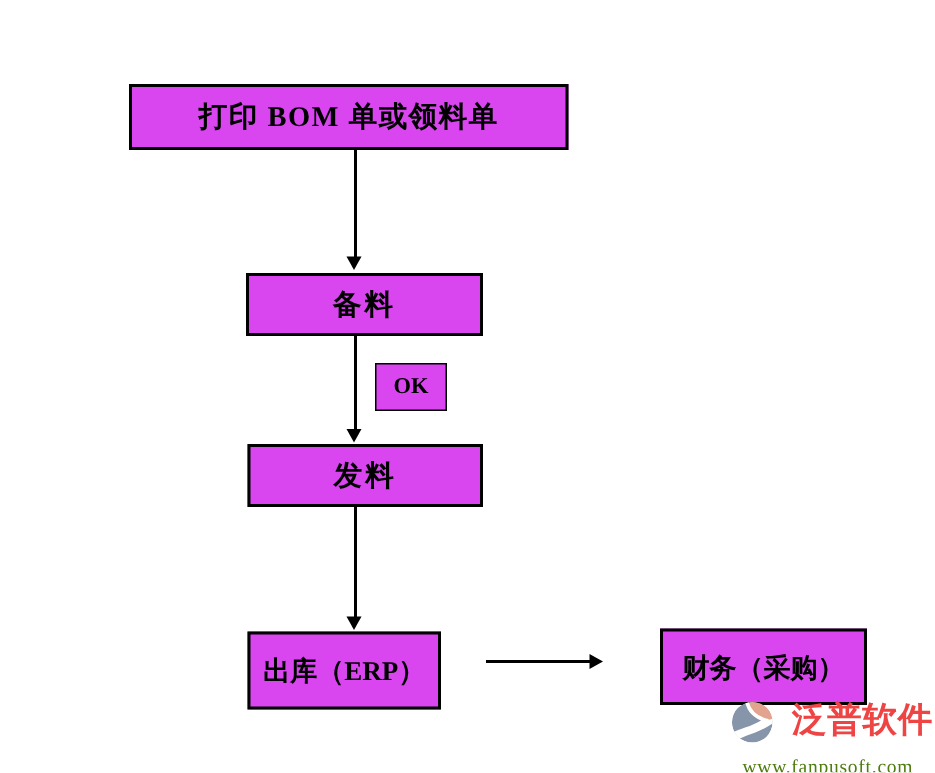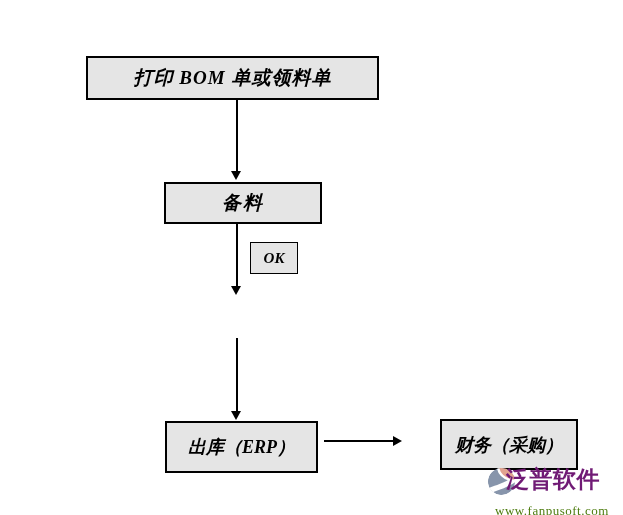--- a/index.html
+++ b/index.html
@@ -1,45 +1,45 @@
 <!DOCTYPE html>
 <html><head>
 <meta charset="utf-8">
 <style>
   html,body{margin:0;padding:0;background:#ffffff;}
   #canvas{
     position:relative;width:623px;height:515px;background:#ffffff;overflow:hidden;
     font-family:"Liberation Serif","DejaVu Serif",serif;
   }
   .node{
-    position:absolute;border:2px solid #000;background:#e5e5e5;box-sizing:border-box;
+    position:absolute;border:2px solid #000;background:#d946ef;box-sizing:border-box;
     display:flex;align-items:center;justify-content:center;
-    font-weight:bold;color:#000;white-space:pre;font-style:italic;
+    font-weight:bold;color:#000;white-space:pre;
   }
   #n-print   {left:86px; top:56px; width:293px;height:44px;font-size:19px;letter-spacing:1px;}
   #n-prepare {left:164px;top:182px;width:158px;height:42px;font-size:19px;letter-spacing:2px;text-align:right;}
   #n-ok      {left:250px;top:242px;width:48px; height:32px;font-size:15px;border-width:1px;text-align:right;}
   #n-issue   {left:165px;top:296px;width:157px;height:42px;font-size:19px;letter-spacing:2px;}
-  #n-outbound{left:165px;top:421px;width:153px;height:52px;font-size:18px;}
+  #n-outbound{left:165px;top:421px;width:129px;height:52px;font-size:18px;}
   #n-finance {left:404px;top:419px;width:138px;height:51px;font-size:18px;margin-left:36px;}
   .vline{position:absolute;width:2px;background:#000;}
   .hline{position:absolute;height:2px;background:#000;}
   .head-down{position:absolute;width:0;height:0;
     border-left:5px solid transparent;border-right:5px solid transparent;border-top:9px solid #000;}
   .head-right{position:absolute;width:0;height:0;
     border-top:5px solid transparent;border-bottom:5px solid transparent;border-left:9px solid #000;}
   #a1{left:236px;top:100px;height:72px;}  #h1{left:231px;top:171px;}
   #a2{left:236px;top:224px;height:63px;}  #h2{left:231px;top:286px;}
   #a3{left:236px;top:338px;height:74px;}  #h3{left:231px;top:411px;}
   #a4{left:324px;top:440px;width:70px;}   #h4{left:393px;top:436px;}
   #logo{position:absolute;left:484px;top:463px;width:139px;height:52px;}
   #logo-icon{position:absolute;left:2px;top:3px;}
   #logo-brand{
-    position:absolute;left:22px;top:1px;font-size:23px;font-weight:bold;
-    color:#701a75;font-family:"DejaVu Sans","Liberation Sans",sans-serif;letter-spacing:0.5px;
+    position:absolute;left:44px;top:1px;font-size:23px;font-weight:bold;
+    color:#ef4444;font-family:"DejaVu Sans","Liberation Sans",sans-serif;letter-spacing:0.5px;
   }
   #logo-site{
     position:absolute;left:11px;top:40px;font-size:13px;font-weight:normal;
     color:#4d7c0f;font-family:"Liberation Serif","DejaVu Serif",serif;letter-spacing:0.5px;
   }
 </style>
 </head>
 <body>
 
 <div id="canvas">
@@ -55,20 +55,23 @@
     <span>备料</span>
   </div>
 
   <div class="vline" id="a2"></div>
   <div class="head-down" id="h2"></div>
 
   <div class="node" id="n-ok">
     <span>OK</span>
   </div>
 
+  <div class="node" id="n-issue">
+    <span>发料</span>
+  </div>
 
   <div class="vline" id="a3"></div>
   <div class="head-down" id="h3"></div>
 
   <div class="node" id="n-outbound">
     <span>出库（ERP）</span>
   </div>
 
   <div class="hline" id="a4"></div>
   <div class="head-right" id="h4"></div>

